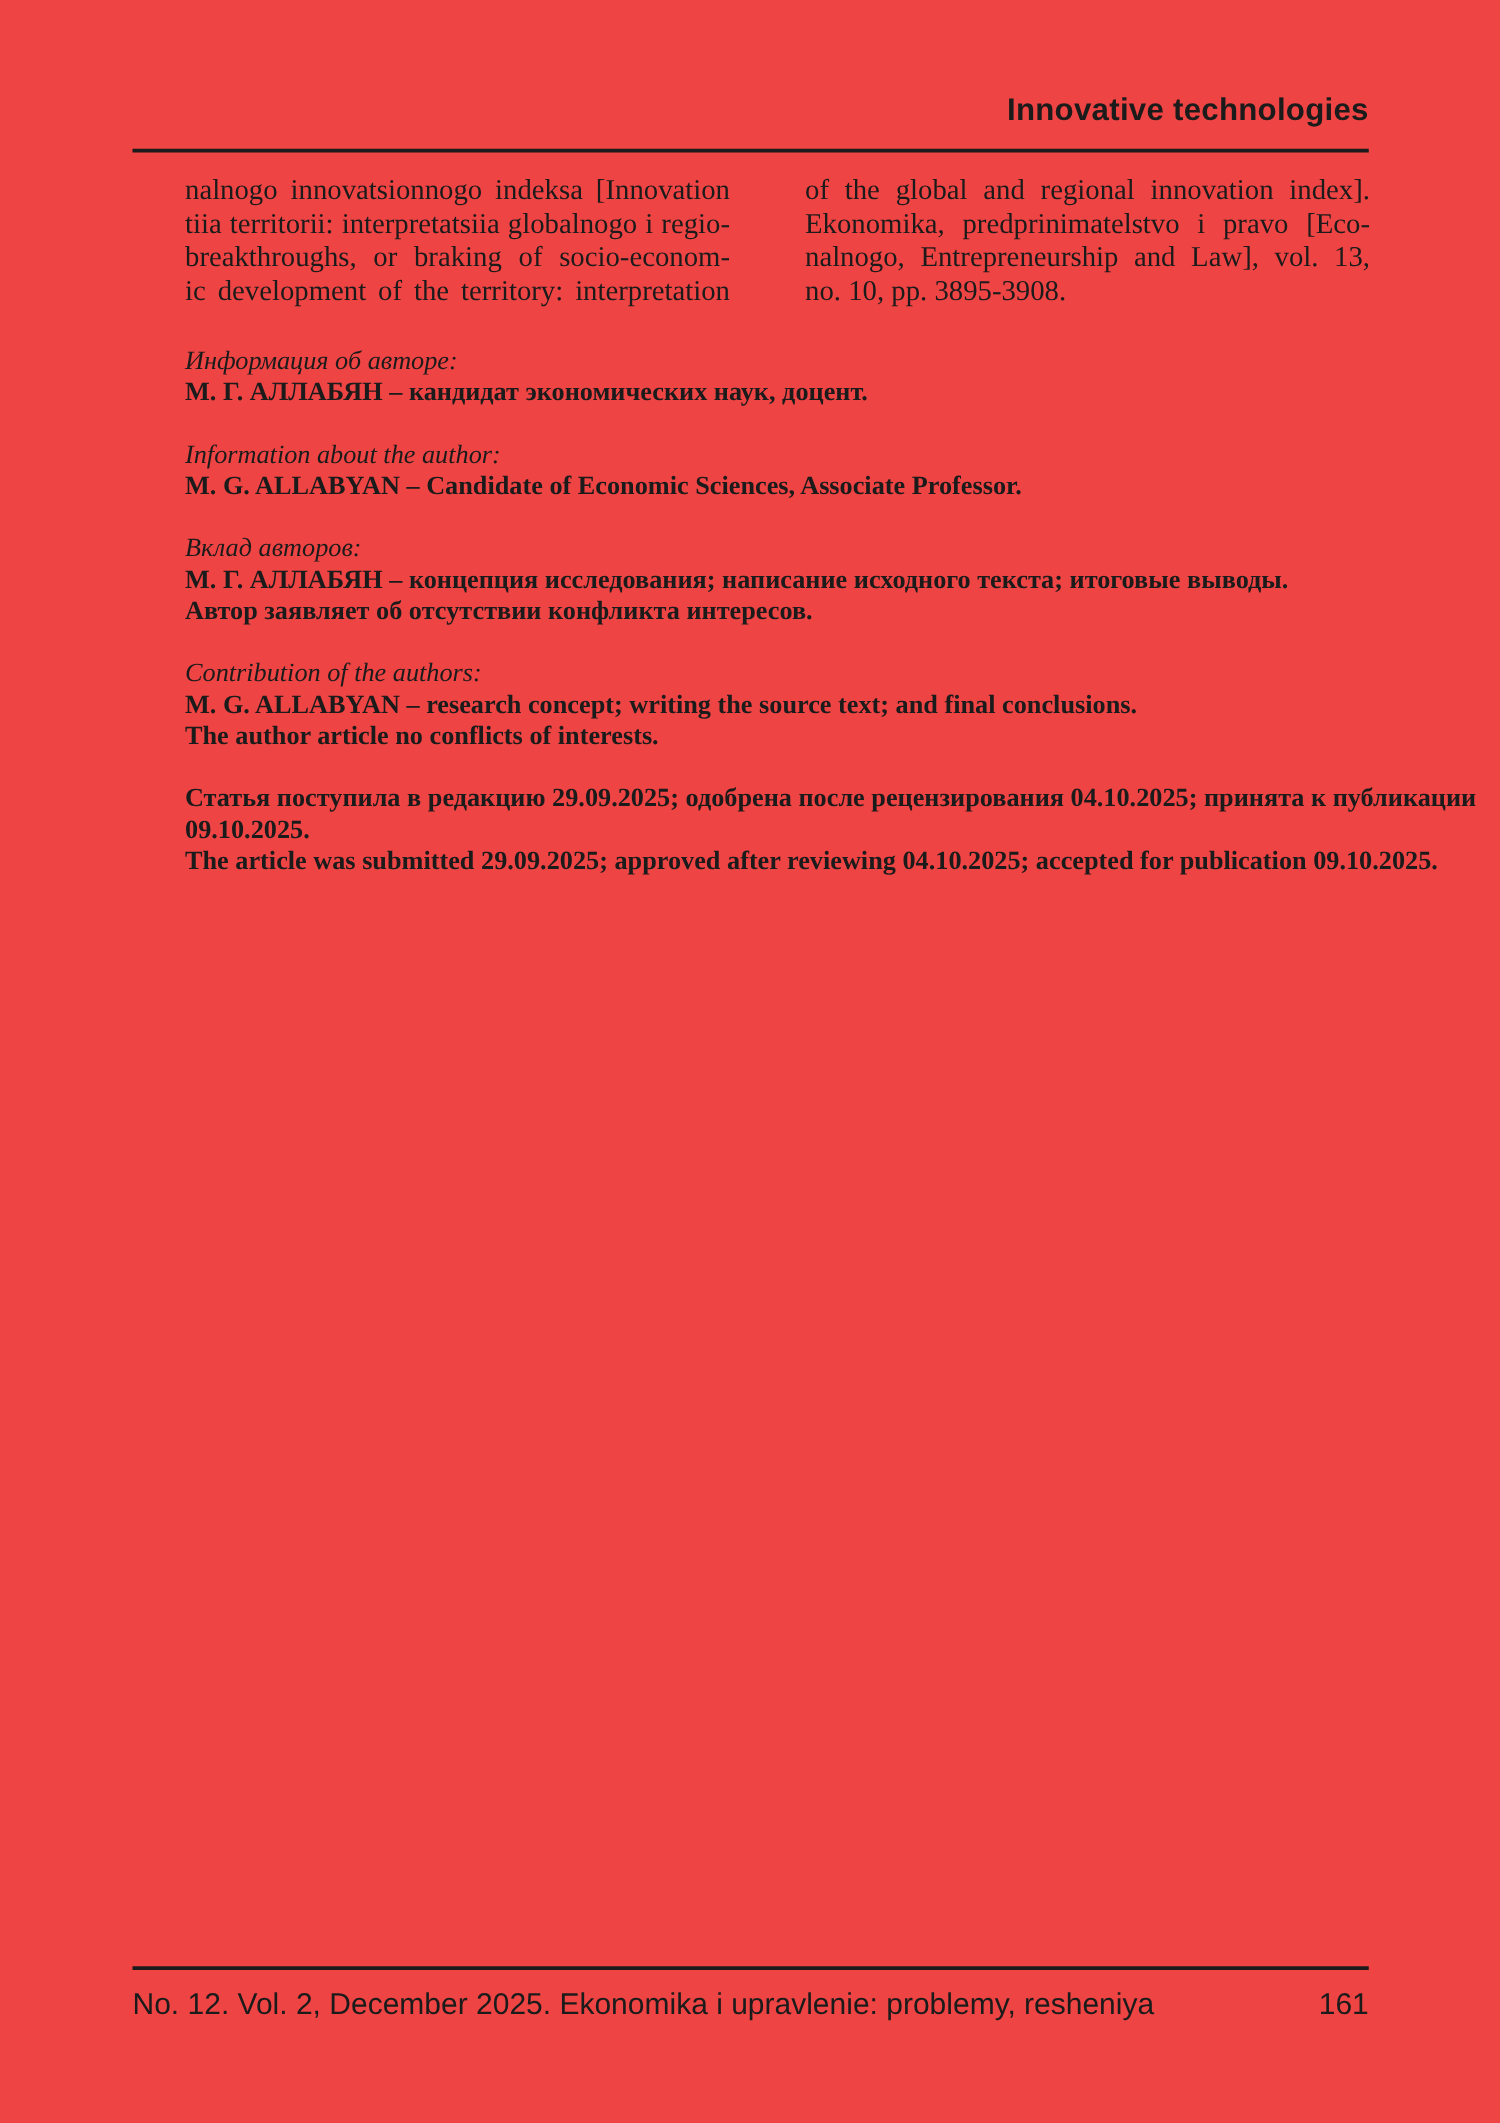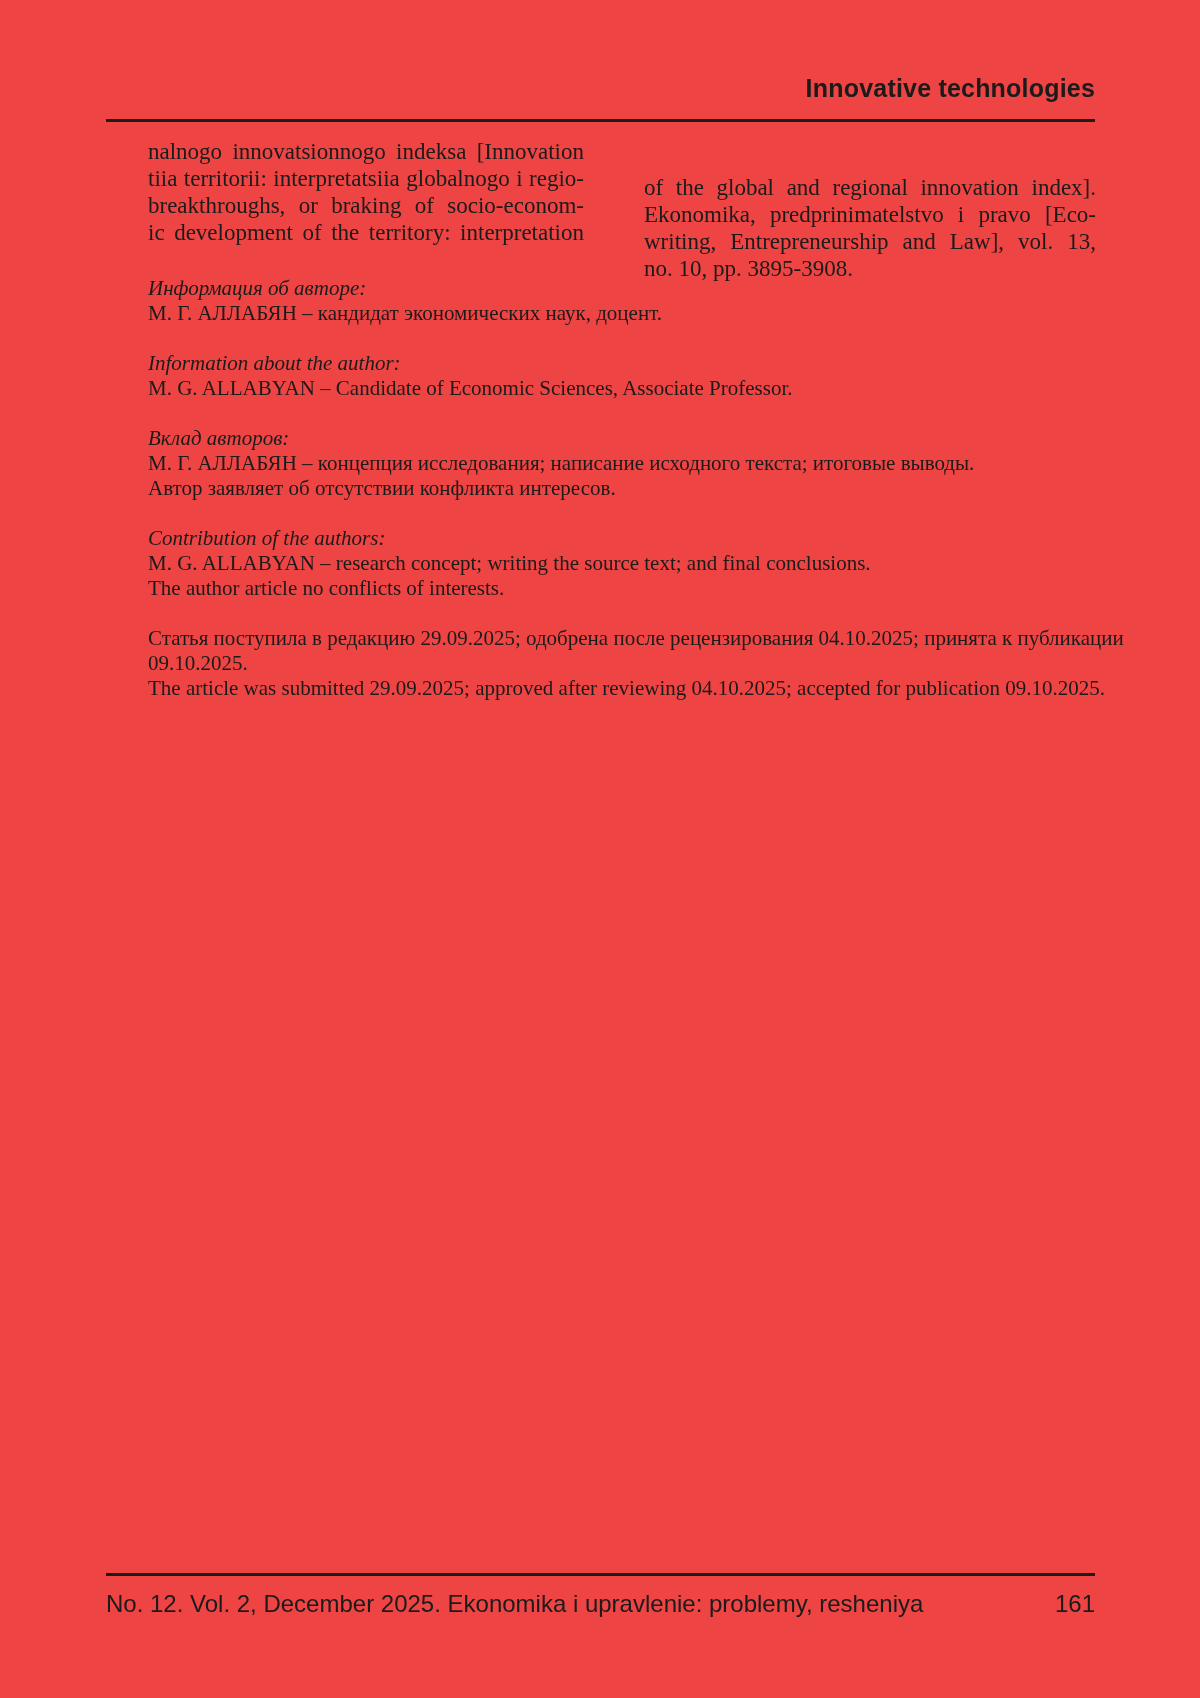--- a/index.html
+++ b/index.html
@@ -41,21 +41,21 @@
   .rule-footer { top: 1573px; }
   
   .refs {
     position: absolute;
     top: 138px;
     left: 148px;
     width: 948px;
     display: flex;
   }
   .refs .col-left  { width: 436px; margin-right: 60px; }
-  .refs .col-right { width: 452px; margin-top: 36px; }
+  .refs .col-right { width: 452px; }
   .ref-line {
     font-size: 23px;
     line-height: 27px;
     text-align: justify;
     text-align-last: justify;
     white-space: normal;
     overflow: visible;
   }
   .ref-line.no-stretch {
     text-align: left;
@@ -68,21 +68,21 @@
     left: 148px;
     width: 948px;
     font-size: 21px;
     line-height: 25px;
   }
   .sec-block { margin: 0 0 25px 0; }
   .sec-heading {
     font-style: italic;
     white-space: nowrap;
   }
-  .sec-line { white-space: nowrap; }
+  .sec-line { white-space: nowrap; font-weight: bold; }
   
   .footer-row {
     position: absolute;
     top: 1589px;
     left: 106px;
     width: 989px;
     display: flex;
     justify-content: space-between;
     align-items: baseline;
     font-family: "Liberation Sans", "DejaVu Sans", sans-serif;
@@ -103,21 +103,21 @@
   <div class="refs">
     <div class="col-left">
       <div class="ref-line">nalnogo innovatsionnogo indeksa [Innovation</div>
       <div class="ref-line">tiia territorii: interpretatsiia globalnogo i regio-</div>
       <div class="ref-line">breakthroughs, or braking of socio-econom-</div>
       <div class="ref-line">ic development of the territory: interpretation</div>
     </div>
     <div class="col-right">
       <div class="ref-line">of the global and regional innovation index].</div>
       <div class="ref-line">Ekonomika, predprinimatelstvo i pravo [Eco-</div>
-      <div class="ref-line">writing, Entrepreneurship and Law], vol. 13,</div>
+      <div class="ref-line">nalnogo, Entrepreneurship and Law], vol. 13,</div>
       <div class="ref-line no-stretch">no. 10, pp. 3895-3908.</div>
     </div>
   </div>
 
   <div class="sections">
 
     <div class="sec-block">
       <div class="sec-heading">Информация об авторе:</div>
       <div class="sec-line">М. Г. АЛЛАБЯН – кандидат экономических наук, доцент.</div>
     </div>

